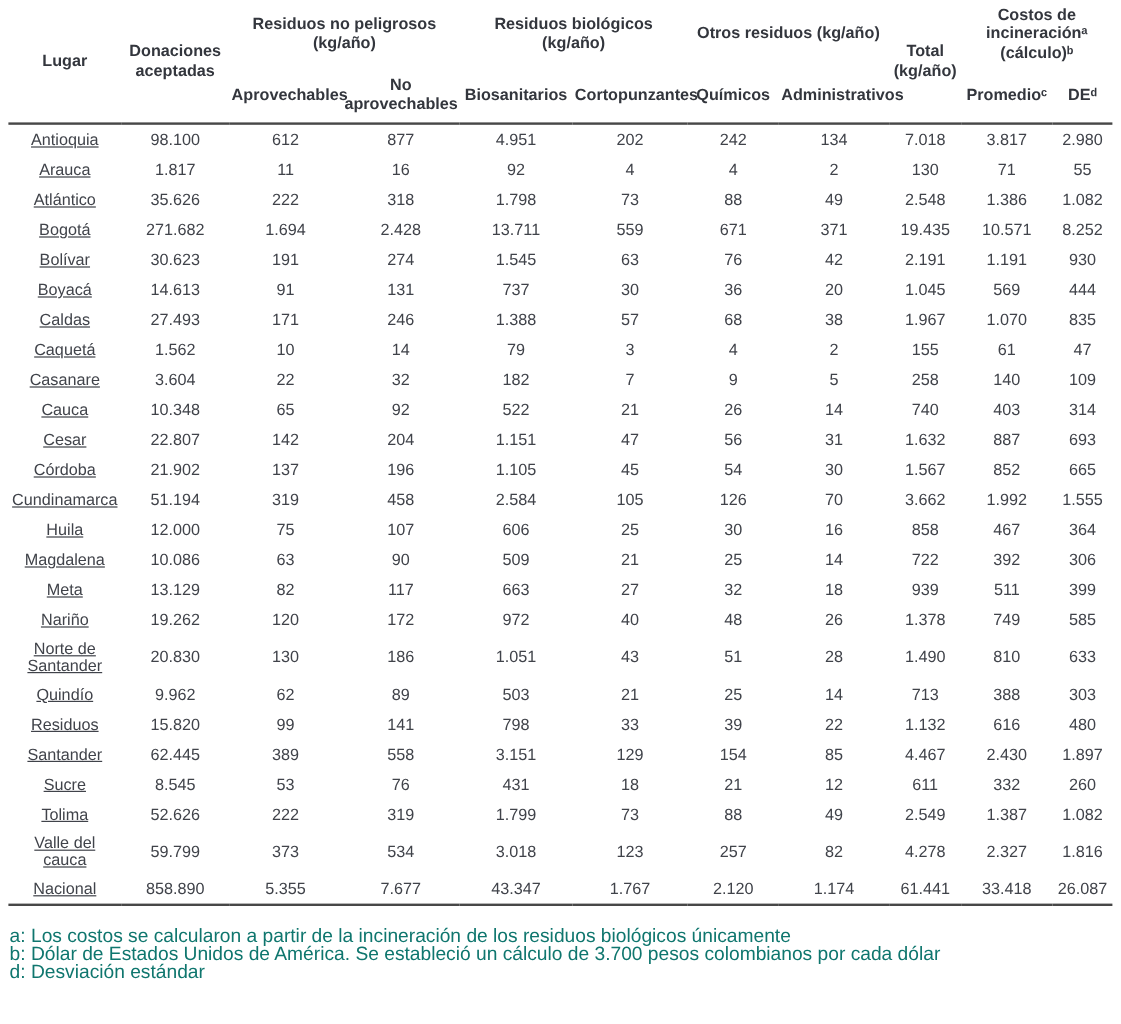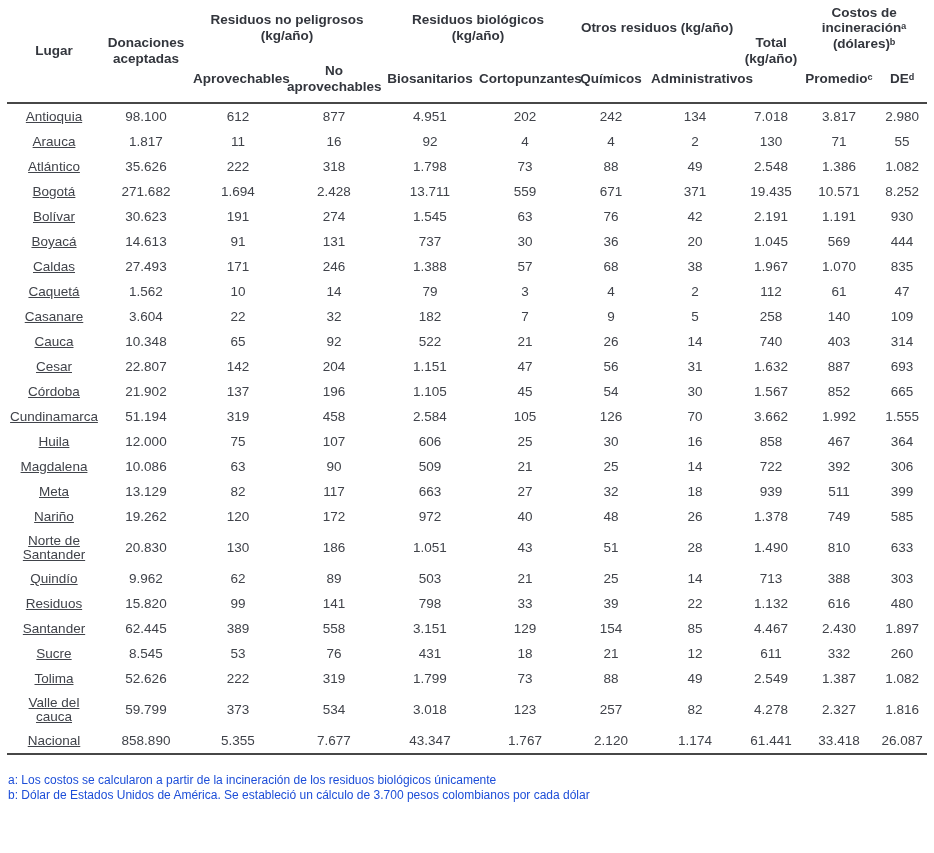--- a/index.html
+++ b/index.html
@@ -38,22 +38,22 @@
     color: #40434a;
     font-size: 13.5px;
     line-height: 16px;
     text-align: center;
     vertical-align: middle;
     padding: 5px 2px 4px 2px;
   }
   tbody td.lugar { line-height: 14px; text-decoration: underline; }
   .footnotes {
     margin: 18px 16px 0 8px;
-    color: #1d4ed8;
-    font-size: 12px;
+    color: #0f766e;
+    font-size: 16px;
     line-height: 15px;
   }
   .footnotes p {
     margin: 0;
     padding: 0;
   }
 </style>
 </head>
 <body>
 
@@ -74,21 +74,21 @@
       <col style="width:50px">
     </colgroup>
     <thead>
       <tr class="group-row">
         <th rowspan="2">Lugar</th>
         <th rowspan="2">Donaciones aceptadas</th>
         <th colspan="2">Residuos no peligrosos (kg/año)</th>
         <th colspan="2">Residuos biológicos (kg/año)</th>
         <th colspan="2">Otros residuos (kg/año)</th>
         <th rowspan="2">Total (kg/año)</th>
-        <th colspan="2">Costos de incineraciónᵃ (dólares)ᵇ</th>
+        <th colspan="2">Costos de incineraciónᵃ (cálculo)ᵇ</th>
       </tr>
       <tr class="sub-row">
         <th>Aprovechables</th>
         <th>No aprovechables</th>
         <th>Biosanitarios</th>
         <th>Cortopunzantes</th>
         <th>Químicos</th>
         <th>Administrativos</th>
         <th>Promedioᶜ</th>
         <th>DEᵈ</th>
@@ -188,21 +188,21 @@
         </tr>
         <tr>
           <td class="lugar">Caquetá</td>
           <td>1.562</td>
           <td>10</td>
           <td>14</td>
           <td>79</td>
           <td>3</td>
           <td>4</td>
           <td>2</td>
-          <td>112</td>
+          <td>155</td>
           <td>61</td>
           <td>47</td>
         </tr>
         <tr>
           <td class="lugar">Casanare</td>
           <td>3.604</td>
           <td>22</td>
           <td>32</td>
           <td>182</td>
           <td>7</td>
@@ -419,15 +419,16 @@
           <td>61.441</td>
           <td>33.418</td>
           <td>26.087</td>
         </tr>
       </tbody>
   </table>
 
   <div class="footnotes">
     <p>a: Los costos se calcularon a partir de la incineración de los residuos biológicos únicamente</p>
     <p>b: Dólar de Estados Unidos de América. Se estableció un cálculo de 3.700 pesos colombianos por cada dólar</p>
+    <p>d: Desviación estándar</p>
   </div>
 
 </div>
 
 </body></html>

